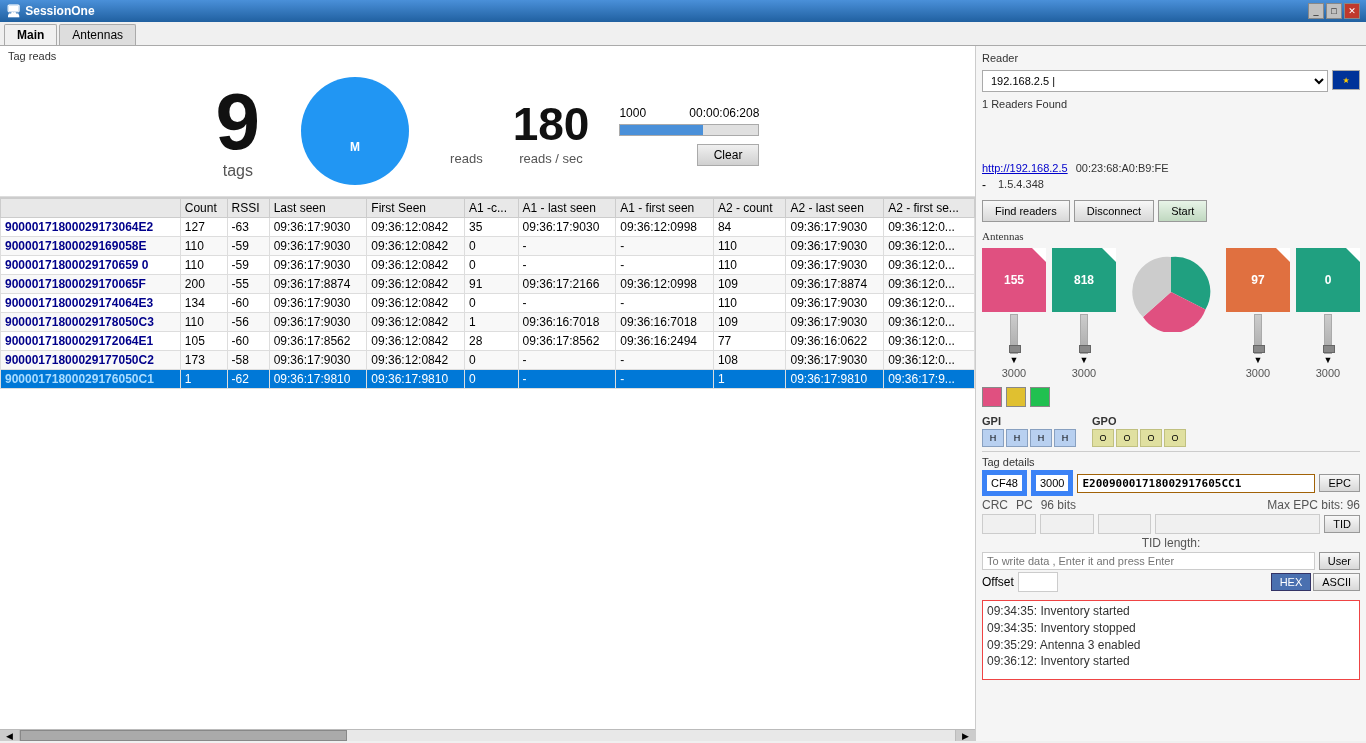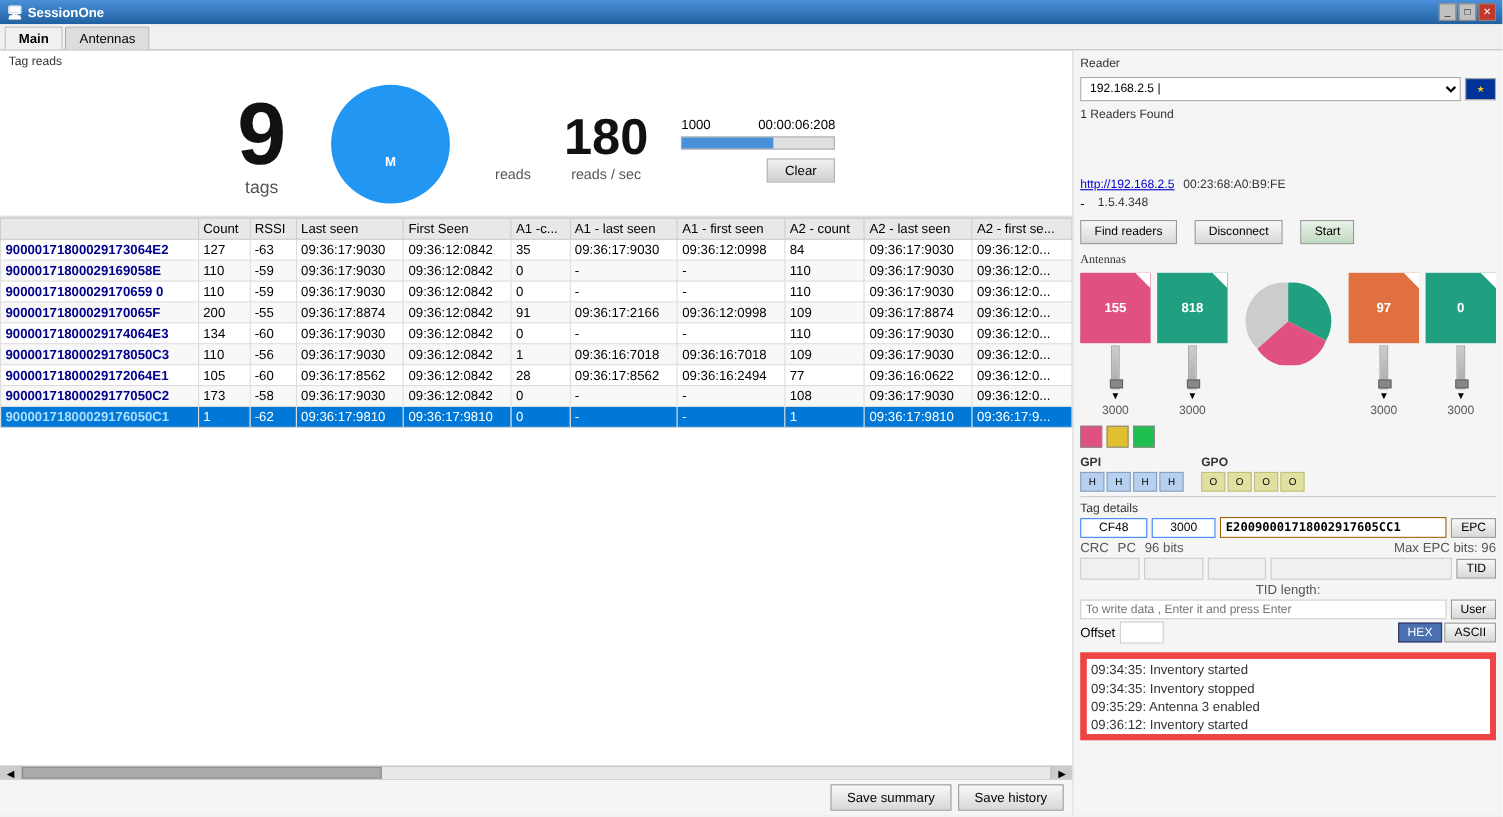--- a/index.html
+++ b/index.html
@@ -177,21 +177,21 @@
       padding: 6px;
       gap: 4px;
       overflow-y: auto;
       background: #f5f5f5;
     }
 
     .section-label { font-size: 11px; color: #333; margin-bottom: 2px; }
 
     .reader-row {
       display: flex;
-      align-items: center;
+      align-items: flex-start;
       gap: 4px;
     }
     .reader-select {
       flex: 1;
       height: 22px;
       border: 1px solid #aaa;
       background: white;
       padding: 0 4px;
       font-size: 11px;
     }
@@ -202,21 +202,21 @@
       color: #ffcc00; font-size: 8px; border: 1px solid #aaa;
     }
 
     .readers-found { font-size: 11px; color: #333; margin: 2px 0; }
     .reader-link { color: #0000cc; font-size: 11px; text-decoration: underline; cursor: pointer; }
     .reader-mac { font-size: 11px; color: #333; }
     .reader-version { font-size: 11px; color: #333; margin-left: 4px; }
 
     .reader-btns {
       display: flex;
-      gap: 16px;
+      gap: 4px;
       margin-top: 4px;
     }
     .reader-btn {
       padding: 4px 12px;
       background: linear-gradient(to bottom, #f8f8f8, #d8d8d8);
       border: 1px solid #999;
       cursor: pointer;
       font-size: 11px;
     }
     .start-btn {
@@ -285,22 +285,22 @@
       border-top: 1px solid #ccc;
       padding-top: 4px;
     }
     .tag-details-row {
       display: flex;
       align-items: center;
       gap: 4px;
       margin-bottom: 2px;
     }
     .tag-detail-val {
-      padding: 2px 16px;
-      border: 1px solid #3b82f6;
+      padding: 2px 4px;
+      border: 5px solid #3b82f6;
       background: white;
       font-size: 11px;
       min-width: 30px;
     }
     .tag-epc-input {
       flex: 1;
       padding: 2px 4px;
       border: 1px solid #a16207;
       background: white;
       font-size: 11px;
@@ -370,21 +370,21 @@
     }
     .ascii-btn {
       padding: 2px 8px;
       background: linear-gradient(to bottom, #f8f8f8, #d8d8d8);
       border: 1px solid #999;
       cursor: pointer;
       font-size: 11px;
     }
 
     .log-area {
-      border: 6px solid #ef4444;
+      border: 1px solid #ef4444;
       background: white;
       height: 80px;
       overflow-y: auto;
       padding: 2px 4px;
       font-size: 10px;
       color: #333;
       margin-top: 4px;
       line-height: 1.4;
     }
   </style>
@@ -585,24 +585,20 @@
     </div>
 
     <div style="height:12px; background:#e8e8e8; border-top:1px solid #bbb; position:relative;">
       <div style="position:absolute;left:0;width:20px;height:100%;background:#ccc;border-right:1px solid #bbb;display:flex;align-items:center;justify-content:center;font-size:9px;">◀</div>
       <div style="position:absolute;left:20px;right:20px;height:100%;overflow:hidden;">
         <div style="position:absolute;left:0;width:35%;height:100%;background:#aaa;border:1px solid #888;"></div>
       </div>
       <div style="position:absolute;right:0;width:20px;height:100%;background:#ccc;border-left:1px solid #bbb;display:flex;align-items:center;justify-content:center;font-size:9px;">▶</div>
     </div>
 
-    <div class="bottom-bar">
-      <button class="action-btn">Save summary</button>
-      <button class="action-btn">Save history</button>
-    </div>
   </div>
 
   <div class="right-panel">
     <div class="section-label">Reader</div>
 
     <div class="reader-row">
       <select class="reader-select"><option>192.168.2.5  |  <unknown></unknown></option></select>
       <div class="eu-flag">★</div>
     </div>
 

